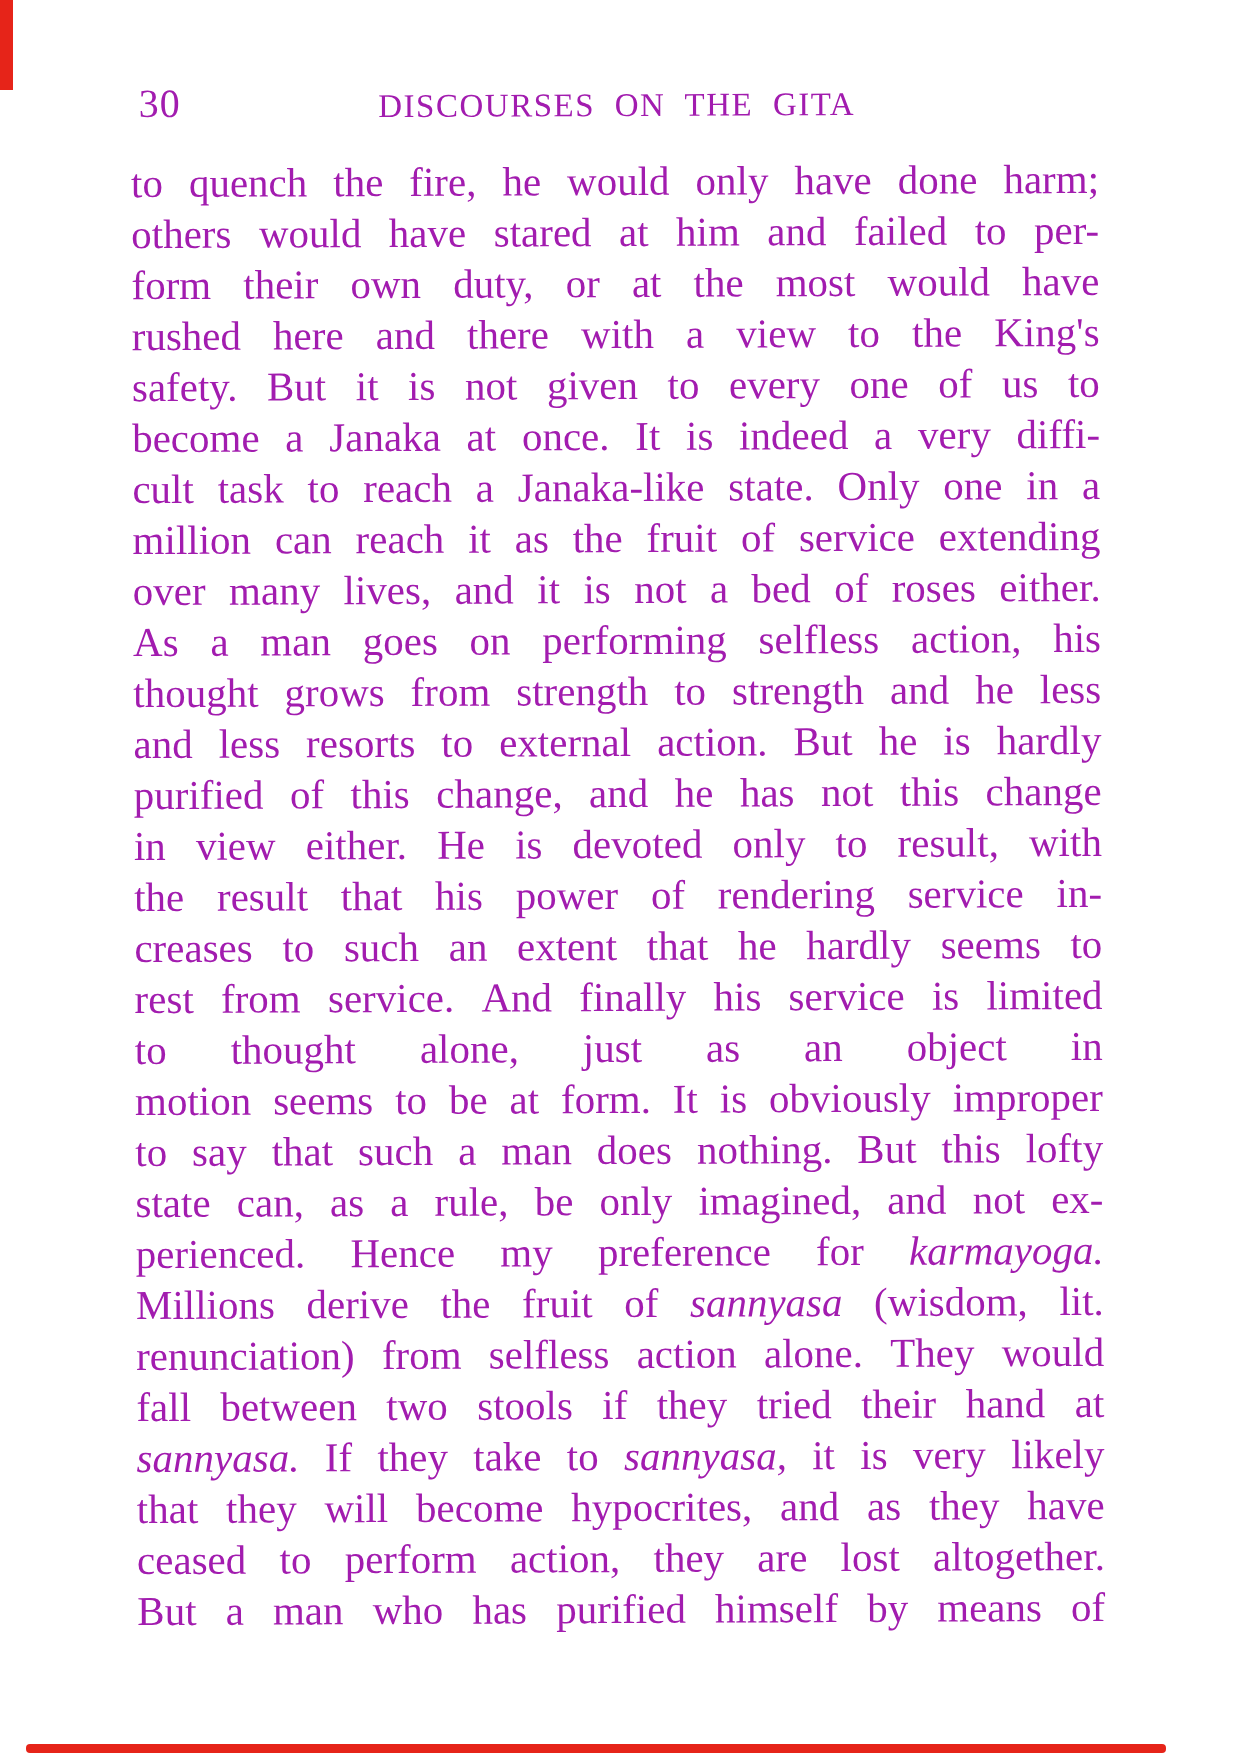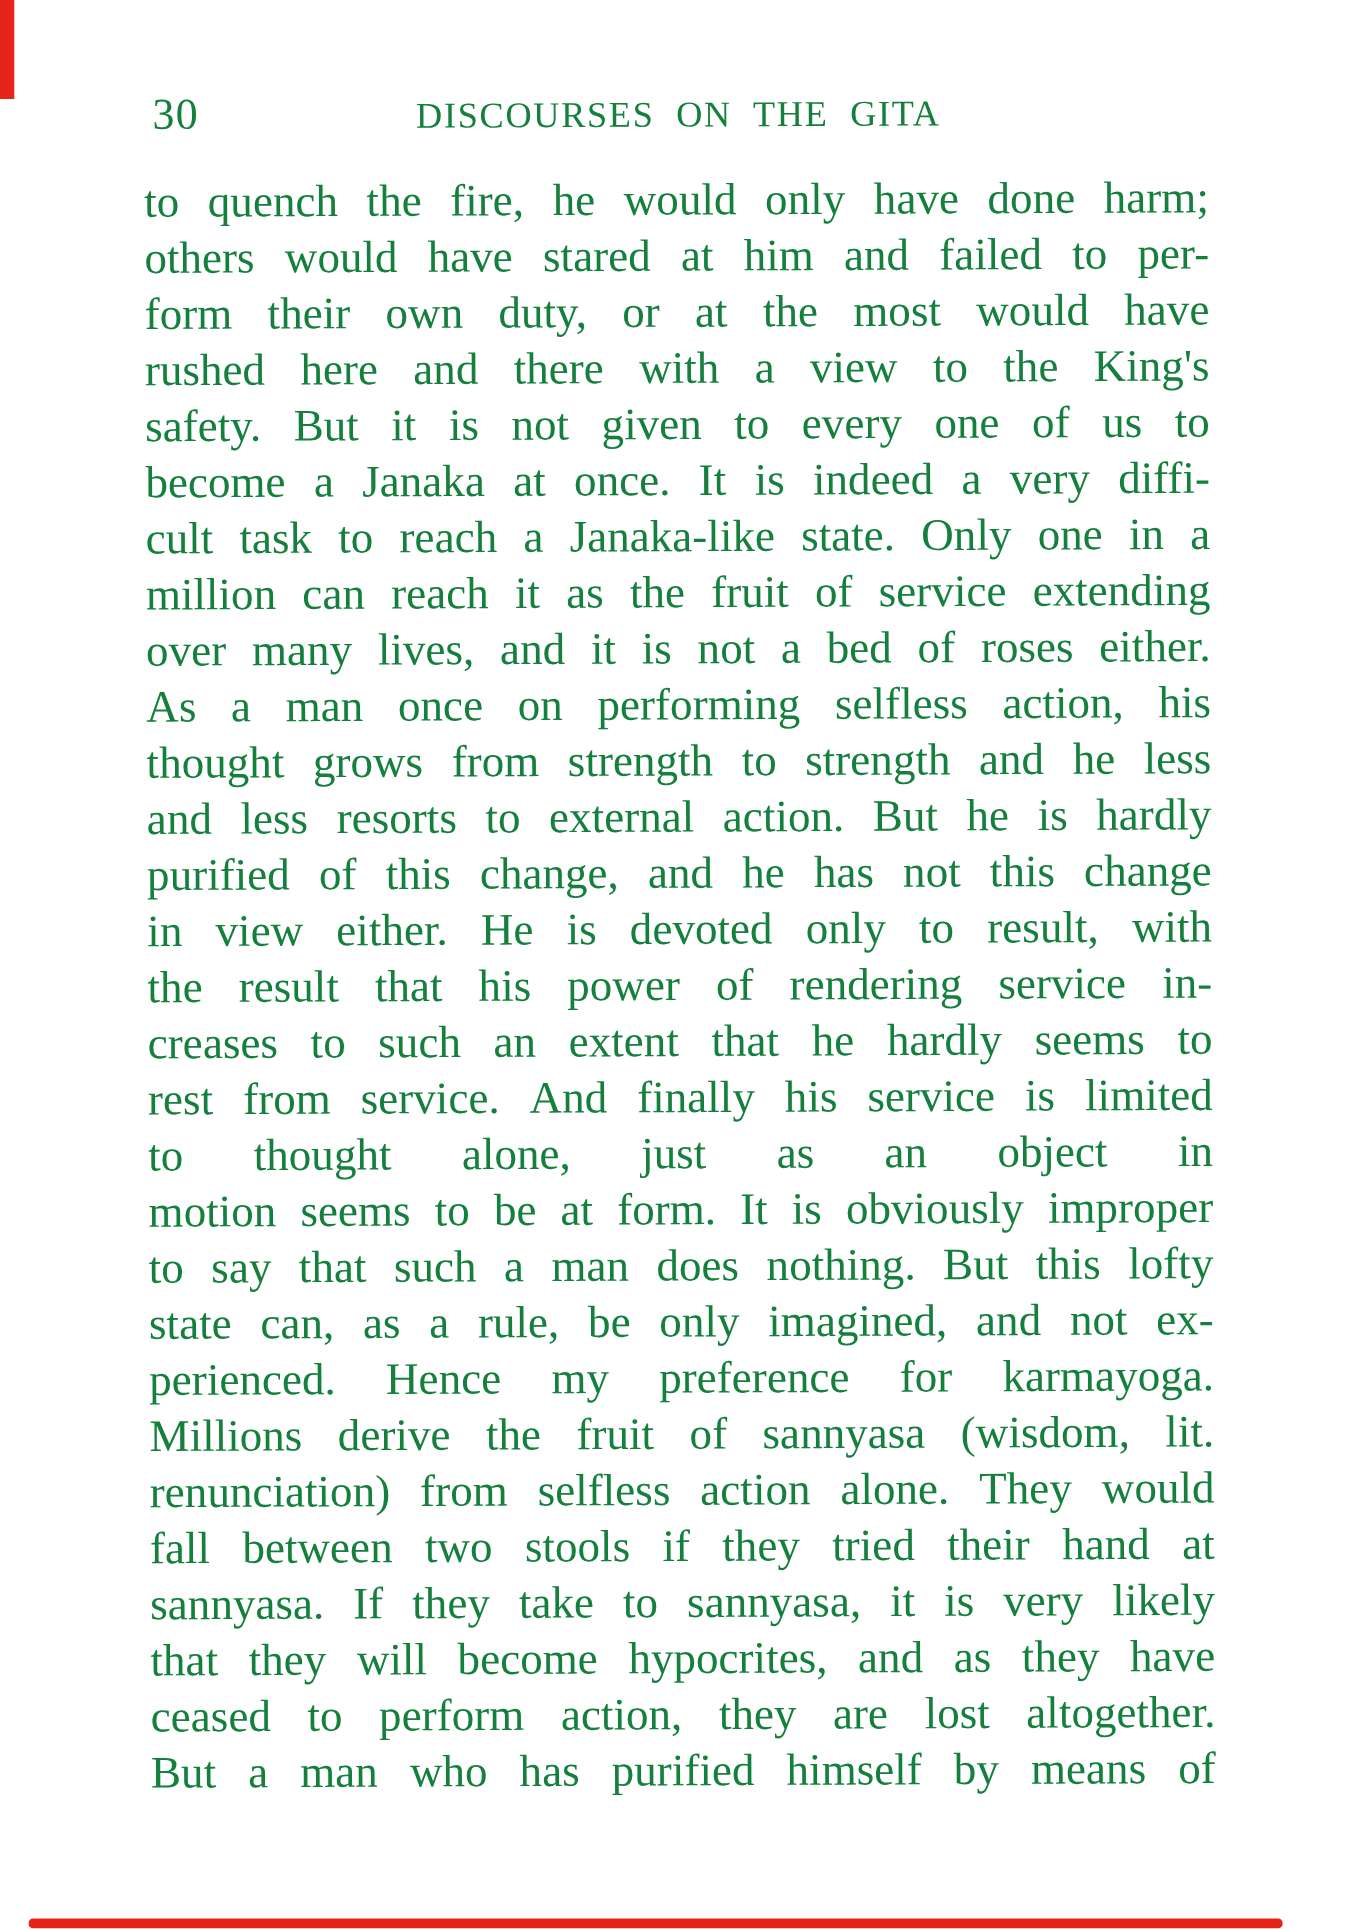--- a/index.html
+++ b/index.html
@@ -55,41 +55,42 @@
     display: flex;
     justify-content: space-between;
     height: 51px;
     overflow: visible;
   }
   .line span {
     line-height: 51px;
     white-space: nowrap;
   }
   .it {
+    font-style: italic;
   }
   .scan-mark-left {
     position: absolute;
     left: 0;
     top: 0;
     width: 13px;
     height: 90px;
   }
   .scan-mark-bottom {
     position: absolute;
     left: 26px;
     top: 1744px;
     width: 1140px;
     height: 9px;
     border-radius: 4px;
   }
 </style>
 </head>
 <body>
 
-<div class="page" style="color: #15803d; background: rgb(255, 255, 255);">
+<div class="page" style="color: #a21caf; background: rgb(255, 255, 255);">
   <div class="sheet">
     <div class="page-number">30</div>
     <div class="header-title">DISCOURSES ON THE GITA</div>
     <div class="body-text">
         <div class="line">
           <span>to</span>
           <span>quench</span>
           <span>the</span>
           <span>fire,</span>
           <span>he</span>
@@ -198,21 +199,21 @@
           <span>a</span>
           <span>bed</span>
           <span>of</span>
           <span>roses</span>
           <span>either.</span>
         </div>
         <div class="line">
           <span>As</span>
           <span>a</span>
           <span>man</span>
-          <span>once</span>
+          <span>goes</span>
           <span>on</span>
           <span>performing</span>
           <span>selfless</span>
           <span>action,</span>
           <span>his</span>
         </div>
         <div class="line">
           <span>thought</span>
           <span>grows</span>
           <span>from</span>

